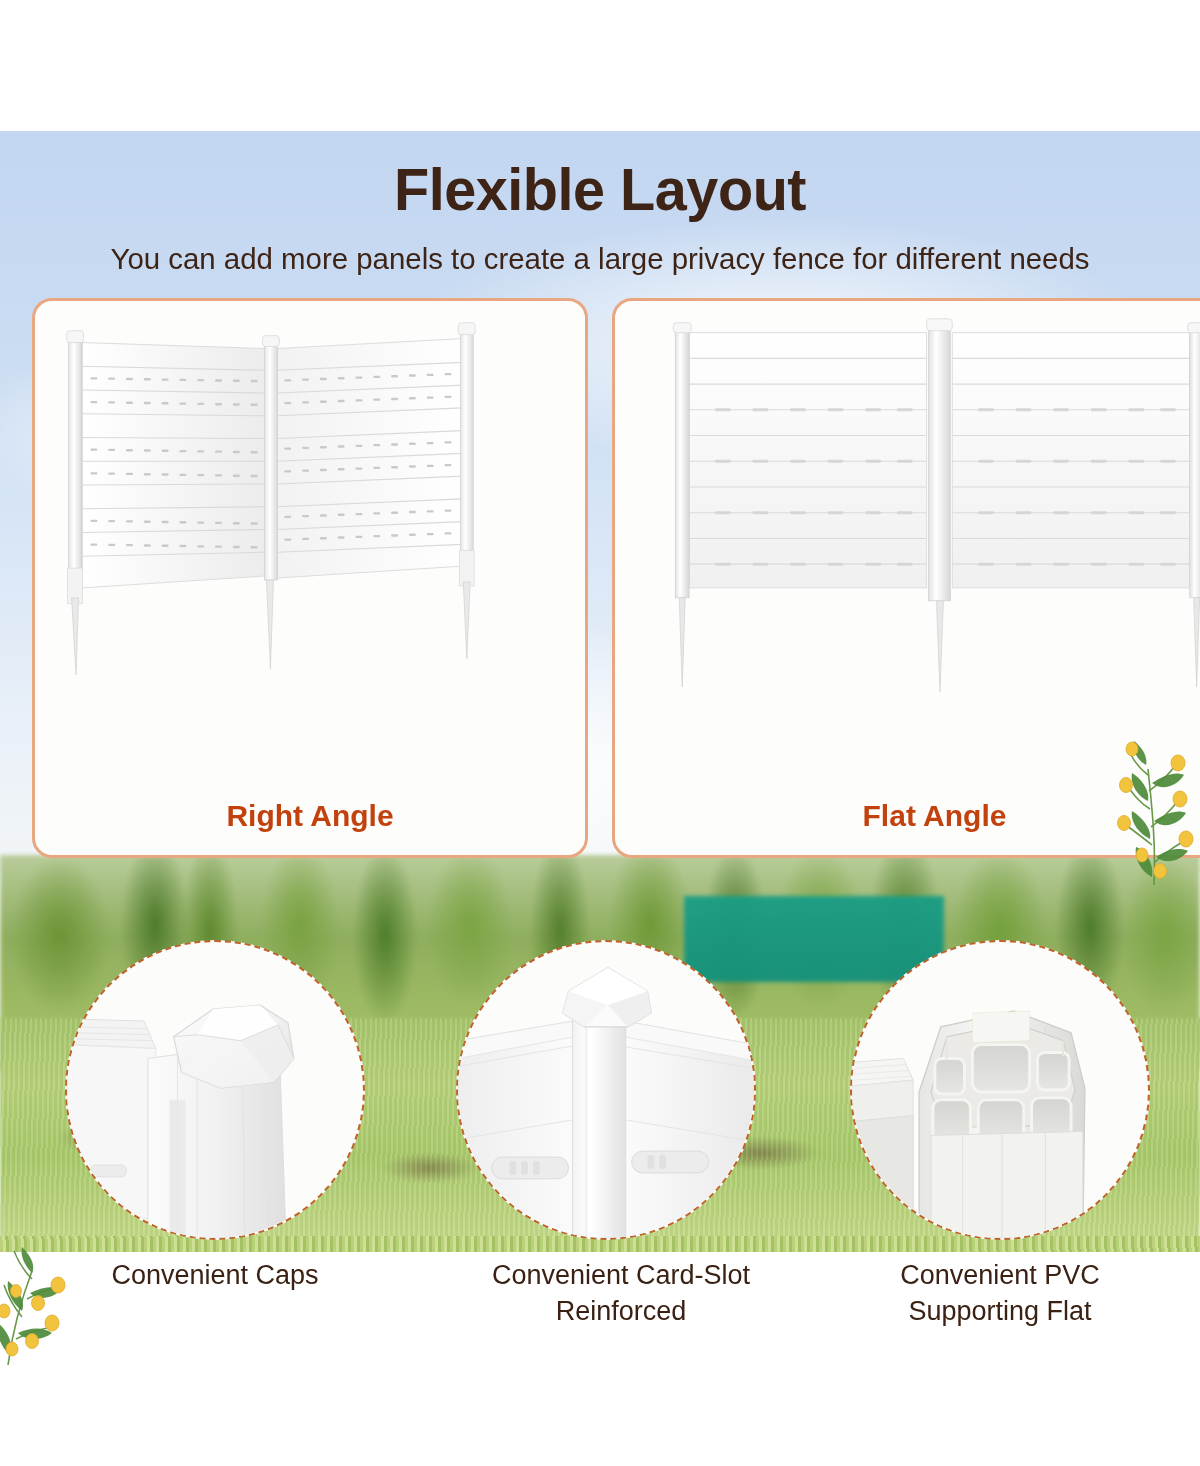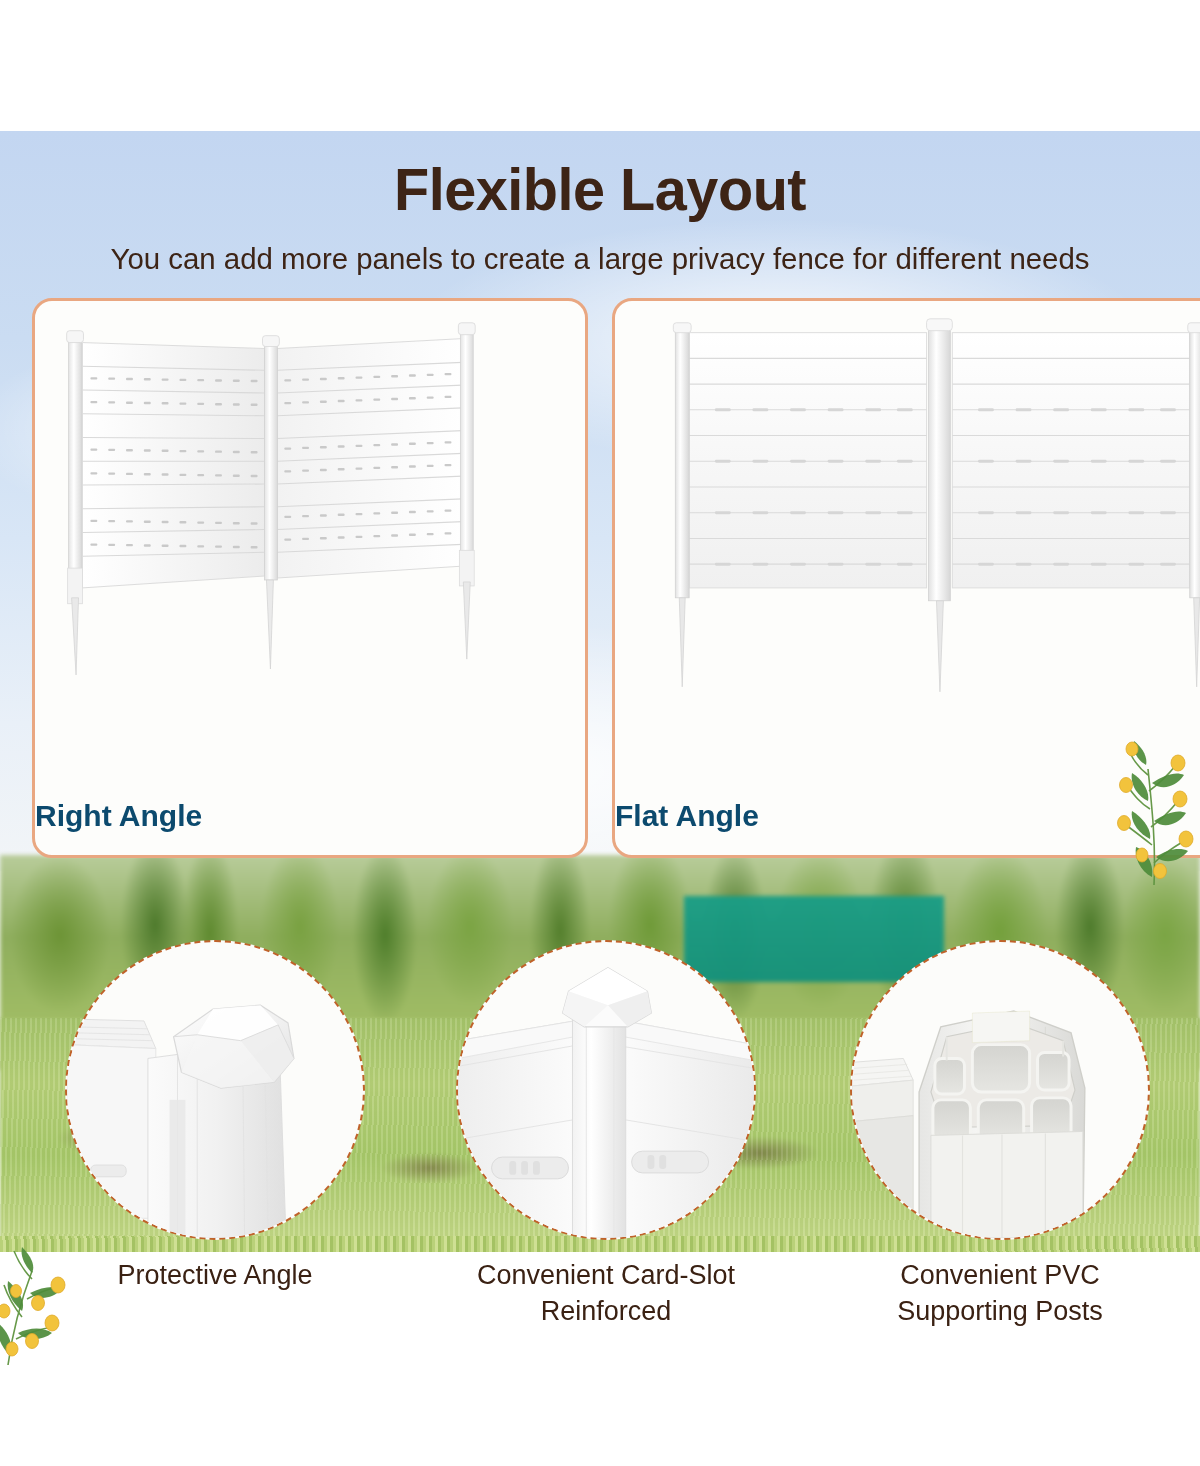--- a/index.html
+++ b/index.html
@@ -89,22 +89,22 @@
   
   .card {
     position:absolute; top:298px; height:560px;
     background:#fdfdfb; border:3px solid #e9a781; border-radius:20px;
     z-index:8; overflow:hidden;
   }
   #card-left  { left:32px;  width:556px; }
   #card-right { left:612px; width:645px; }
 
   .card-label {
-    position:absolute; left:0; bottom:22px; width:100%; 
-    font-size:30px; font-weight:bold; color:#0c4a6e;
+    position:absolute; left:0; bottom:22px; width:100%; text-align:center;
+    font-size:30px; font-weight:bold; color:#c2410c;
   }
 
   
   .fence-svg { position:absolute; left:0; top:0; width:100%; height:100%; }
 
   
   .circle {
     position:absolute; width:300px; height:300px; border-radius:50%;
     background:#fcfcfa;
     border:2px dashed #c0622a;
@@ -115,21 +115,21 @@
   #circle-3 { left:850px; top:940px; }
   .circle-svg { position:absolute; left:0; top:0; width:100%; height:100%; }
 
   
   .caption {
     position:absolute; top:1258px; width:330px; text-align:center;
     font-size:27px; font-weight:normal; color:#3a2113; line-height:1.32;
     z-index:10;
   }
   #caption-1 { left:50px; }
-  #caption-2 { left:441px; }
+  #caption-2 { left:456px; }
   #caption-3 { left:835px; }
 
   
   .flower { position:absolute; z-index:11; }
   #flower-right { left:1108px; top:735px; width:100px; height:150px; }
   #flower-left  { left:-6px;   top:1245px; width:96px;  height:120px; }
 </style>
 </head>
 <body>
 
@@ -646,29 +646,29 @@
       <g stroke="#e3e3df" stroke-width="1.2" fill="none">
         <path d="M112,196 L112,300"></path>
           <path d="M152,195 L152,300"></path>
           <path d="M196,194 L196,300"></path>
       </g>
     </g>
   </svg>
 </div>
 
 <div class="caption" id="caption-1">
-  <span>Protective Angle</span>
+  <span>Convenient Caps</span>
 </div>
 <div class="caption" id="caption-2">
   <span>Convenient Card-Slot</span><br>
   <span>Reinforced</span>
 </div>
 <div class="caption" id="caption-3">
   <span>Convenient PVC</span><br>
-  <span>Supporting Posts</span>
+  <span>Supporting Flat</span>
 </div>
 
 <div class="flower" id="flower-right">
   <svg viewBox="0 0 100 150" width="100" height="150">
     <g stroke="#5f9440" stroke-width="1.6" fill="none" opacity=".95">
       <path d="M46,150 C48,110 44,72 40,34"></path>
       <path d="M46,128 C56,118 66,112 76,106"></path>
       <path d="M44,110 C34,102 26,96 18,90"></path>
       <path d="M43,92 C54,84 62,76 70,66"></path>
       <path d="M42,74 C32,68 26,60 20,52"></path>

